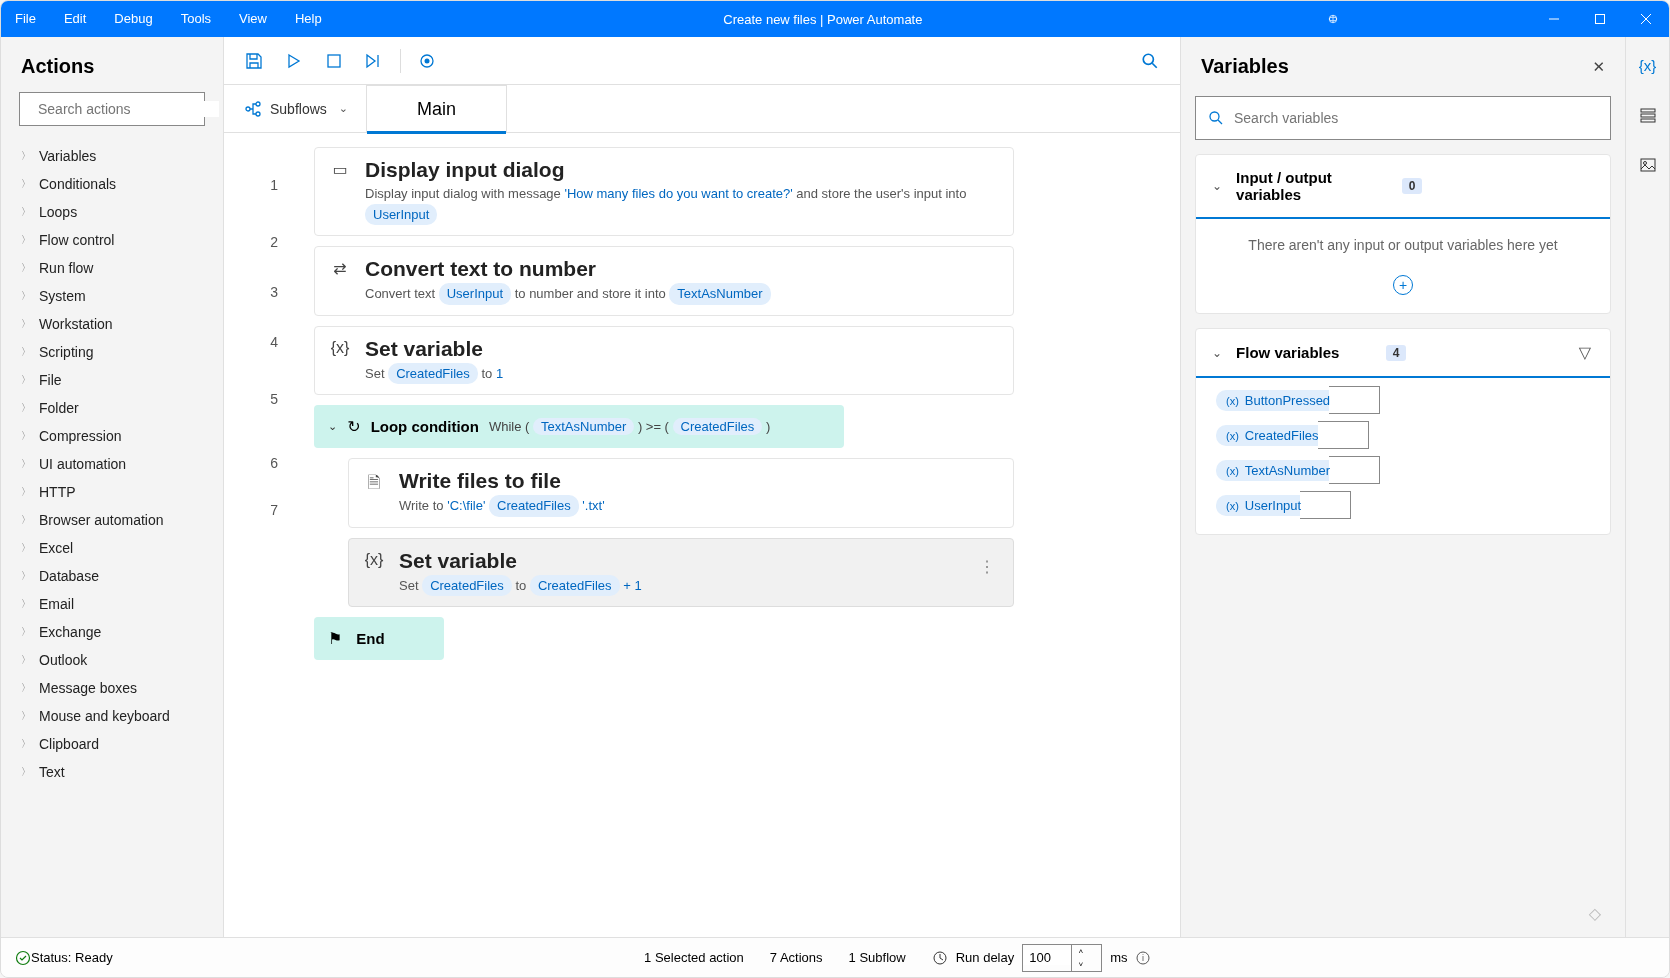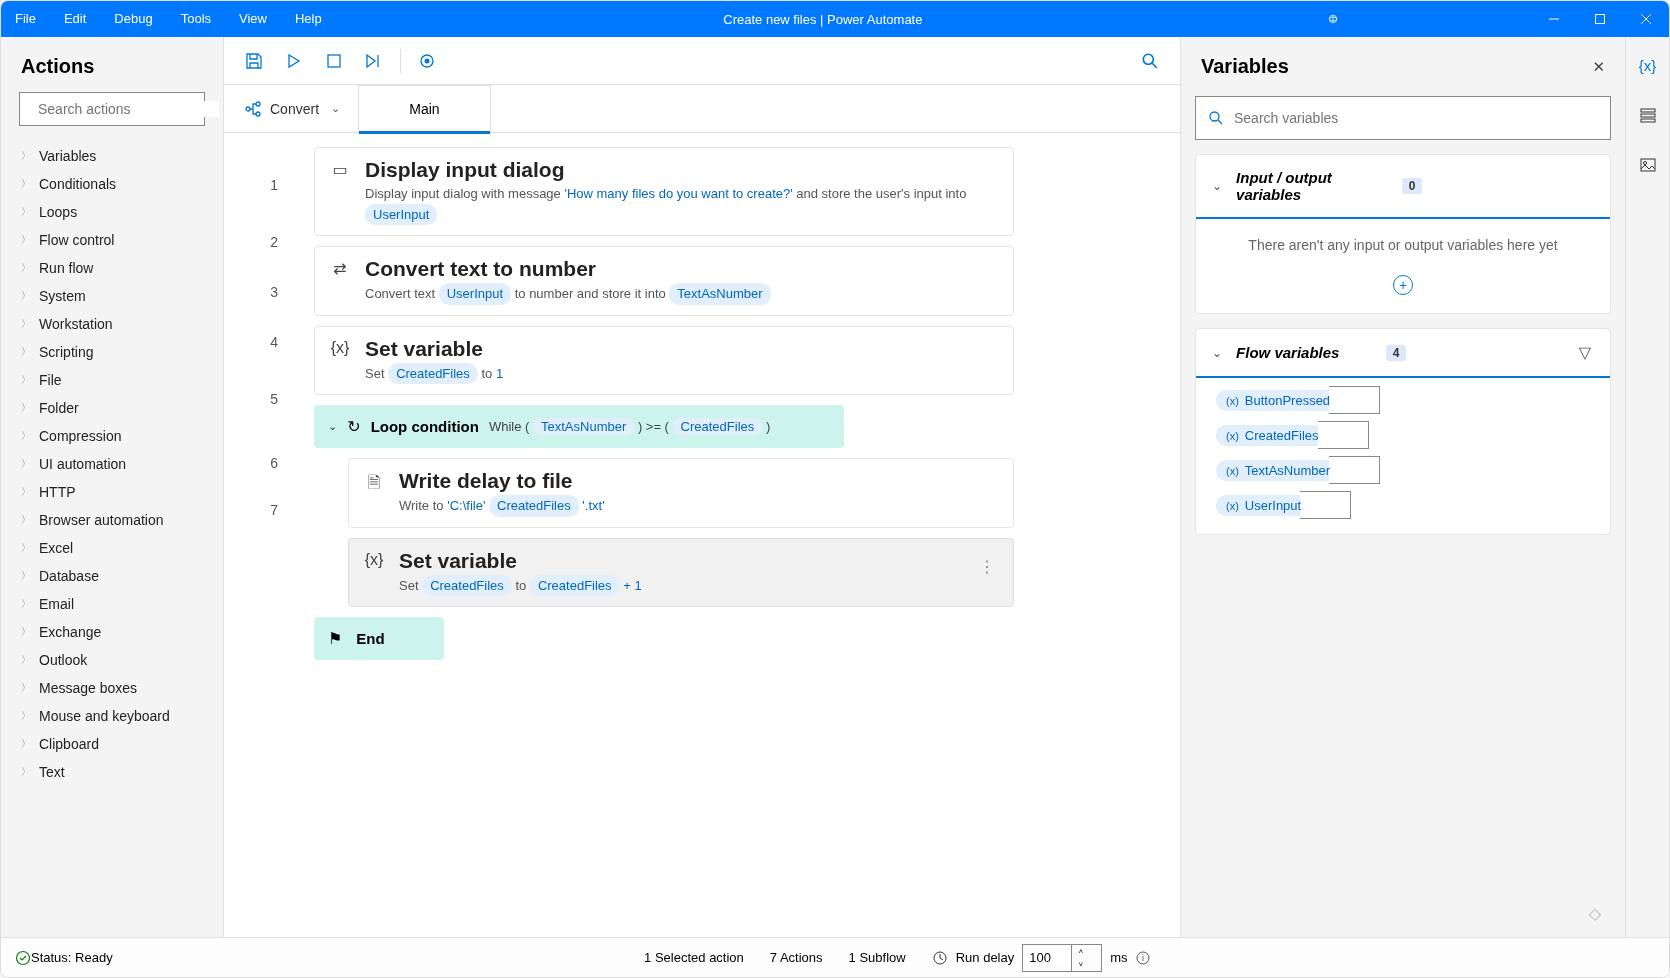--- a/index.html
+++ b/index.html
@@ -28,21 +28,21 @@
 
 
 .center { flex: 1; display: flex; flex-direction: column; min-width: 0; }
 .toolbar { height: 48px; border-bottom: 1px solid #e0e0e0; display: flex; align-items: center; padding: 0 12px; }
 .toolbar-group { display: flex; gap: 4px; }
 .tbtn { width: 36px; height: 36px; display: flex; align-items: center; justify-content: center; color: #0078d4; }
 .tsep { width: 1px; height: 24px; background: #ddd; margin: 0 8px; }
 .toolbar-spacer { flex: 1; }
 .subflows-bar { height: 48px; border-bottom: 1px solid #e0e0e0; display: flex; align-items: center; padding: 0 12px; gap: 10px; }
 .subflows-label { display: flex; align-items: center; gap: 8px; color: #333; font-size: 14px; padding: 0 8px; }
-.tab { height: 48px; border: 1px solid #e0e0e0; border-bottom: none; padding: 0 50px; display: flex; align-items: center; font-size: 14px; background: #fff; position: relative; }
+.tab { height: 48px; border: 1px solid #e0e0e0; border-bottom: none; padding: 0 50px; display: flex; align-items: center; font-size: 18px; background: #fff; position: relative; }
 .tab.active::after { content: ""; position: absolute; left: 0; right: 0; bottom: -1px; height: 3px; background: #0078d4; }
 .flow-body { flex: 1; display: flex; overflow: auto; padding: 14px 0; }
 .gutter { width: 82px; text-align: right; padding-top: 6px; }
 .gutter-num { height: 64px; line-height: 64px; padding-right: 28px; font-size: 14px; color: #555; }
 .gutter-num.short { height: 50px; line-height: 50px; }
 .steps { flex: 1; padding-right: 20px; padding-left: 8px; }
 .step { background: #fff; border: 1px solid #e5e5e5; border-radius: 4px; margin-bottom: 10px; padding: 10px 14px; display: flex; gap: 14px; align-items: flex-start; }
 .step.selected { background: #f1f1f1; border-color: #ddd; }
 .step-icon { width: 22px; color: #444; padding-top: 2px; font-size: 16px; text-align: center; }
 .step-body { flex: 1; }
@@ -58,21 +58,21 @@
 .indent { padding-left: 34px; }
 
 
 .right-panel { width: 445px; background: #f4f4f4; border-left: 1px solid #e0e0e0; padding: 14px 14px; display: flex; flex-direction: column; gap: 14px; overflow: auto; }
 .right-header { display: flex; align-items: center; justify-content: space-between; padding: 4px 6px; }
 .right-title { font-size: 20px; font-weight: 600; }
 .var-search { height: 44px; border: 1px solid #888; background: #fff; display: flex; align-items: center; padding: 0 12px; gap: 10px; }
 .var-search input { border: none; outline: none; flex: 1; font-size: 14px; }
 .section { background: #fff; border: 1px solid #e5e5e5; border-radius: 4px; }
 .section-header { display: flex; align-items: center; gap: 14px; padding: 14px 16px; border-bottom: 2px solid #0078d4; }
-.section-header .sh-title { font-size: 15px; font-weight: 600; flex: 1; font-style: italic; }
+.section-header .sh-title { font-size: 15px; font-weight: 600; flex: 1; }
 .count-badge { background: #dce8fb; color: #333; font-size: 12px; padding: 1px 7px; border-radius: 3px; font-weight: 600; margin-left: -6px; }
 .section-body { padding: 18px; }
 .empty-text { text-align: center; color: #666; font-size: 14px; }
 .plus-circle { width: 20px; height: 20px; border: 1.5px solid #0078d4; border-radius: 50%; display: flex; align-items: center; justify-content: center; color: #0078d4; margin: 22px auto 0; font-size: 14px; }
 .flow-vars { padding: 12px 20px 18px; display: flex; flex-direction: column; gap: 14px; }
 .var-row { display: flex; }
 .var-chip { background: #e1eefc; color: #0067c0; border-radius: 10px; padding: 3px 10px; font-size: 13px; display: inline-flex; align-items: center; gap: 6px; position: relative; z-index: 1;}
 .var-chip::after { content:""; position:absolute; right:-40px; top:-4px; width:50px; height:26px; border:1px solid #888; border-left:none; z-index:-1; background:#fff;}
 .sh-chev { color: #555; font-size: 12px; }
 .sh-action { color: #555; width: 18px; text-align: center; }
@@ -283,21 +283,21 @@
     </div>
 
     <div class="subflows-bar">
       <div class="subflows-label">
         <svg width="18" height="18" viewBox="0 0 18 18">
             <circle cx="4" cy="9" r="2" fill="none" stroke="#0078d4" stroke-width="1.3"></circle>
             <circle cx="14" cy="4" r="2" fill="none" stroke="#0078d4" stroke-width="1.3"></circle>
             <circle cx="14" cy="14" r="2" fill="none" stroke="#0078d4" stroke-width="1.3"></circle>
             <path d="M6 9h3 M9 9v-5h3 M9 9v5h3" fill="none" stroke="#0078d4" stroke-width="1.3"></path>
           </svg>
-        <span>Convert</span>
+        <span>Subflows</span>
         <span style="font-size:11px;color:#555;margin-left:4px">⌄</span>
       </div>
       <div class="tab active">
           <span>Main</span>
         </div>
     </div>
 
     <div class="flow-body">
       <div class="gutter">
         <div class="gutter-num">1</div>
@@ -333,21 +333,21 @@
         <div class="loop-bar">
           <span style="font-size:11px;color:#333">⌄</span>
           <span>↻</span>
           <span class="loop-title">Loop condition</span>
           <span class="loop-cond"><span>While (</span> <span class="token">TextAsNumber</span><span> ) &gt;= ( </span><span class="token">CreatedFiles</span><span> )</span></span>
         </div>
         <div class="indent">
           <div class="step" style="max-width:666px">
             <div class="step-icon">🗎</div>
             <div class="step-body">
-              <div class="step-title">Write delay to file</div>
+              <div class="step-title">Write files to file</div>
               <div class="step-desc"><span>Write  to </span><span class="str">'C:\file'</span> <span class="token">CreatedFiles</span> <span class="str">'.txt'</span></div>
             </div>
           </div>
           <div class="step selected" style="max-width:666px">
             <div class="step-icon">{x}</div>
             <div class="step-body">
               <div class="step-title">Set variable</div>
               <div class="step-desc"><span>Set </span><span class="token">CreatedFiles</span><span> to </span><span class="token">CreatedFiles</span><span class="str"> + 1</span></div>
             </div>
             <div class="step-menu">⋮</div>

